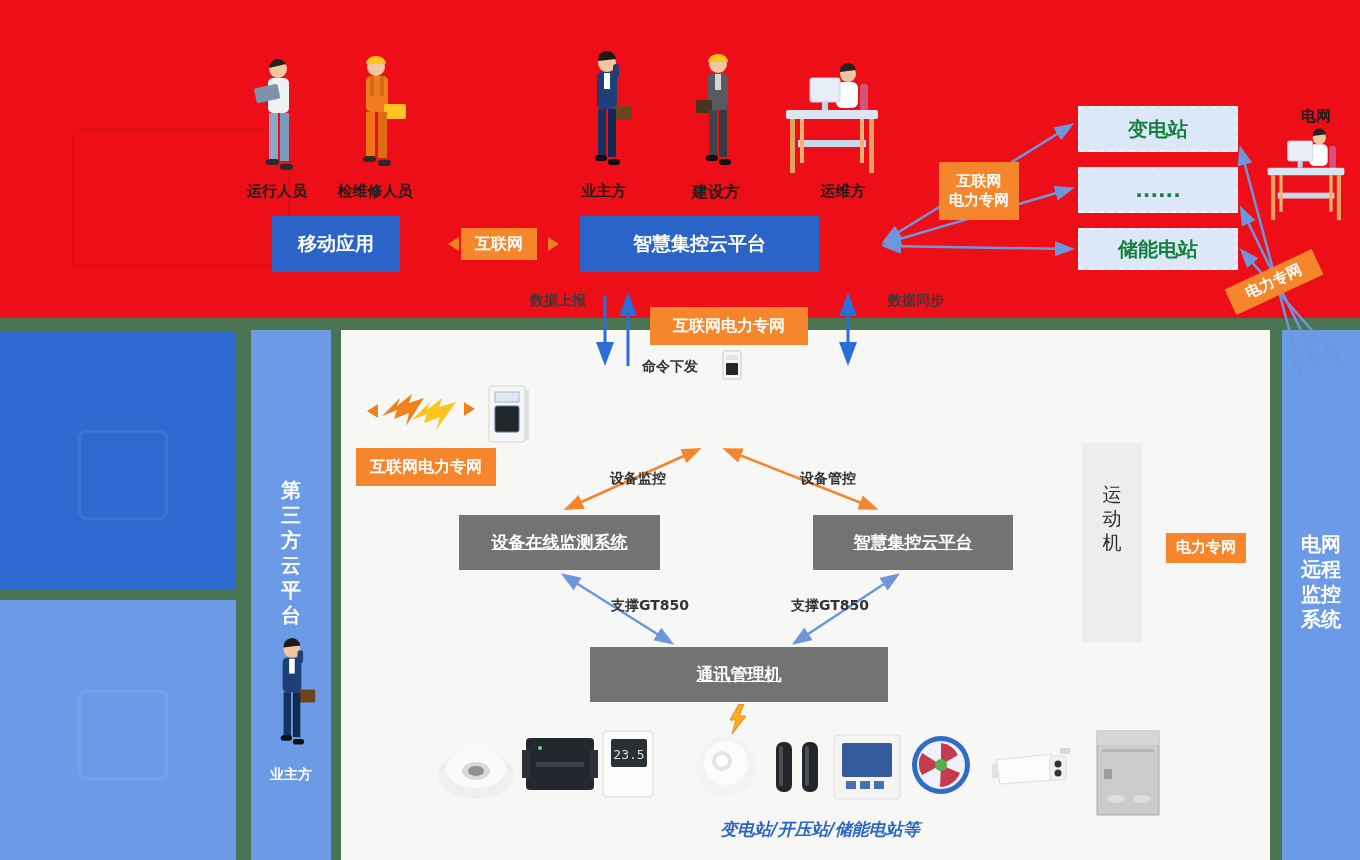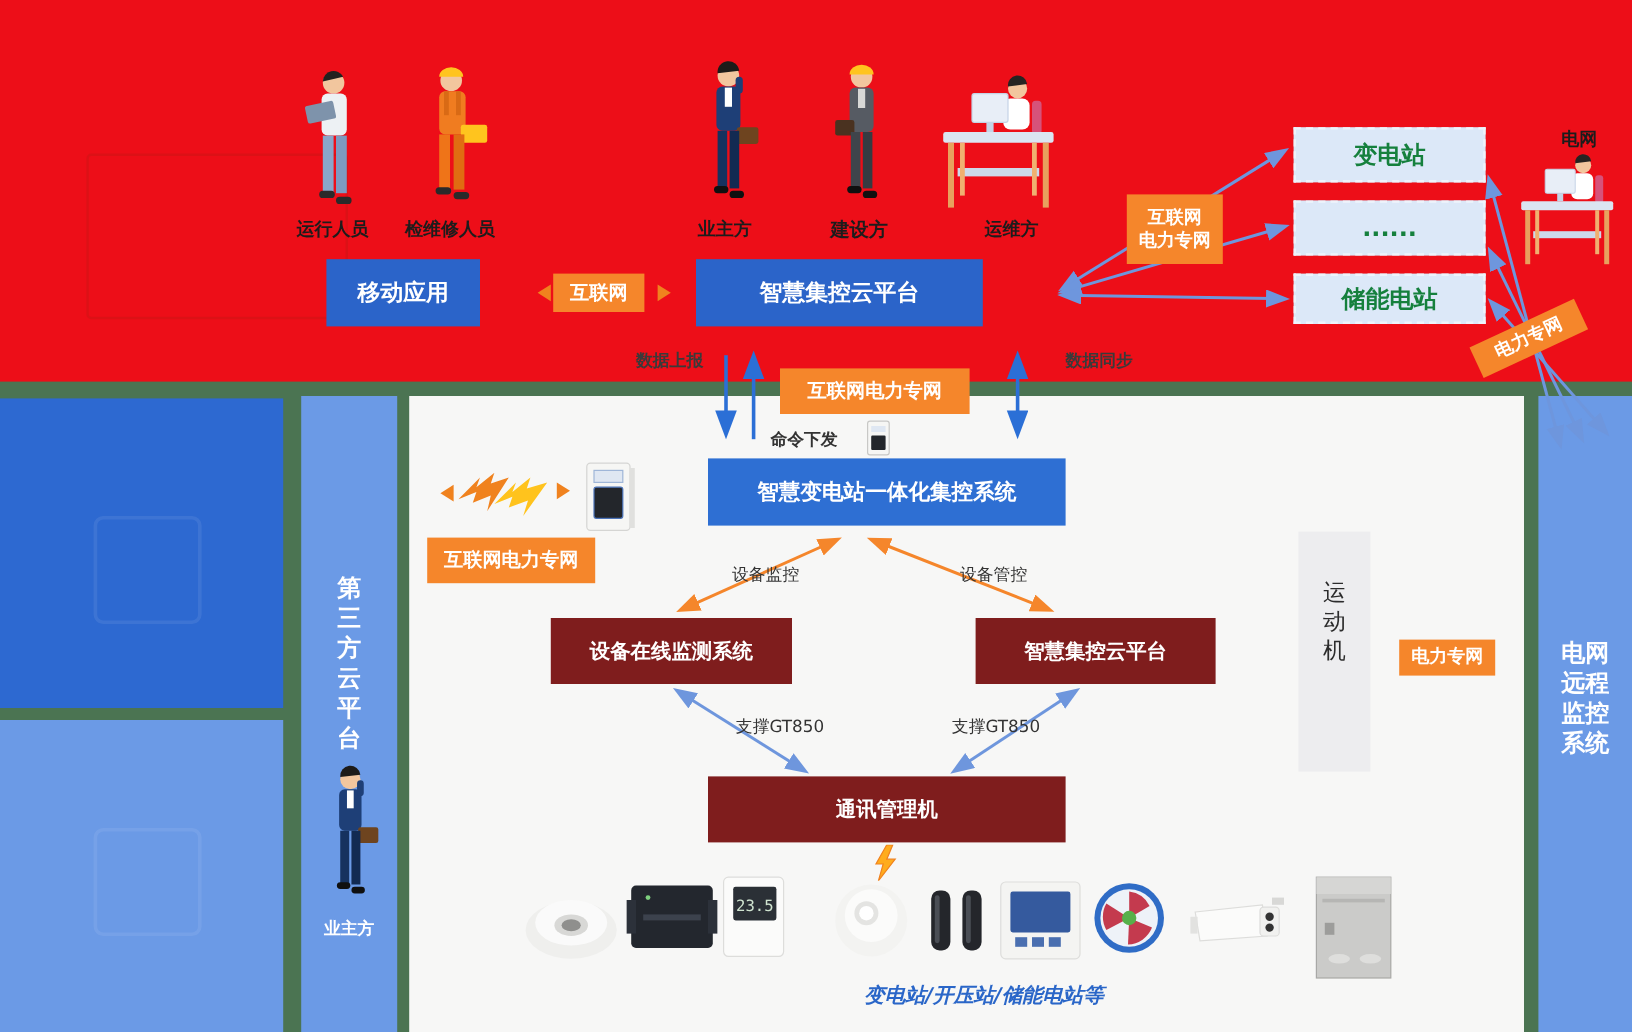--- a/index.html
+++ b/index.html
@@ -16,27 +16,27 @@
   .bg-lightblue-bl{left:0;top:600px;width:236px;height:260px;background:#6b9ae6;}
   .bg-colL{left:251px;top:330px;width:80px;height:530px;background:#6b9ae6;}
   .bg-colR{left:1282px;top:330px;width:78px;height:530px;background:#6b9ae6;}
   .ghost{position:absolute;border:2px solid rgba(0,60,0,.07);border-radius:4px;}
   .ghost2{position:absolute;border:3px solid rgba(255,255,255,.08);border-radius:8px;}
 
   .bluebox{position:absolute;display:flex;align-items:center;justify-content:center;
     color:#fff;font-weight:bold;text-align:center;}
   .bb-dark{background:#2b64c9;}
   .bb-core{background:#2e6fd3;}
-  .bb-mid{background:#7f1d1d;}
+  .bb-mid{background:#737373;text-decoration:underline;}
   .badge{position:absolute;display:flex;align-items:center;justify-content:center;
     background:#f5862b;color:#fff;font-weight:bold;text-align:center;white-space:pre-line;line-height:1.3;}
   .station{position:absolute;display:flex;align-items:center;justify-content:center;
     background:#dce8f8;border:2px dashed #eef3fb;color:#15803d;font-weight:bold;font-size:20px;}
   .lbl{position:absolute;font-weight:bold;color:#1c1c1c;text-align:center;}
-  .lbl-sm{position:absolute;color:#333;font-size:14px;text-align:center;}
+  .lbl-sm{position:absolute;color:#333;font-size:14px;text-align:center;font-weight:bold;}
   .vtext{position:absolute;white-space:pre-line;text-align:center;color:#fff;
     font-weight:bold;font-size:20px;line-height:1.25;}
   .overlay{position:absolute;left:0;top:0;pointer-events:none;}
   .chev{position:absolute;width:0;height:0;border:7px solid transparent;}
   .chev-l{border-right:11px solid #f0821e;}
   .chev-r{border-left:11px solid #f0821e;}
   .icon{position:absolute;}
   .caption{position:absolute;font-weight:bold;color:#2a66c8;font-size:17px;text-align:center;font-style:italic;}
 </style>
 </head>
@@ -184,21 +184,20 @@
   <div class="lbl" style="left:866px;top:292px;width:100px;font-size:14px;color:#3a3a3a">数据同步</div>
 
   <div class="badge" style="left:650px;top:307px;width:158px;height:38px;font-size:16px">互联网电力专网</div>
   <div class="lbl-sm" style="left:630px;top:358px;width:80px;font-weight:bold">命令下发</div>
   <svg class="icon" style="left:722px;top:350px" width="22" height="30" viewBox="0 0 22 30">
     <rect x="1" y="1" width="18" height="28" rx="2" fill="#f6f6f4" stroke="#c8c8c6"></rect>
     <rect x="4" y="5" width="12" height="5" fill="#dfe7f2"></rect>
     <rect x="4" y="13" width="12" height="12" rx="1" fill="#23262b"></rect>
   </svg>
 
-  <div class="bluebox bb-core" style="left:590px;top:382px;width:298px;height:56px;font-size:18px">智慧变电站一体化集控系统</div>
 
   <div class="chev chev-l" style="left:360px;top:404px"></div>
   <svg class="icon" style="left:382px;top:392px" width="78" height="40" viewBox="0 0 78 40">
     <polygon fill="#f0821e" points="0,24 18,6 15,14 30,2 27,11 42,6 24,34 27,21 12,27 15,18"></polygon>
     <polygon fill="#ffc31d" points="30,28 48,10 45,18 60,6 57,15 74,10 54,38 58,25 42,31 45,22"></polygon>
   </svg>
   <div class="chev chev-r" style="left:464px;top:402px"></div>
   <svg class="icon" style="left:487px;top:384px" width="44" height="62" viewBox="0 0 44 62">
     <rect x="2" y="2" width="36" height="56" rx="3" fill="#f6f6f4" stroke="#d5d5d3"></rect>
     <rect x="8" y="8" width="24" height="10" fill="#dfe7f2" stroke="#9fb6d8"></rect>

